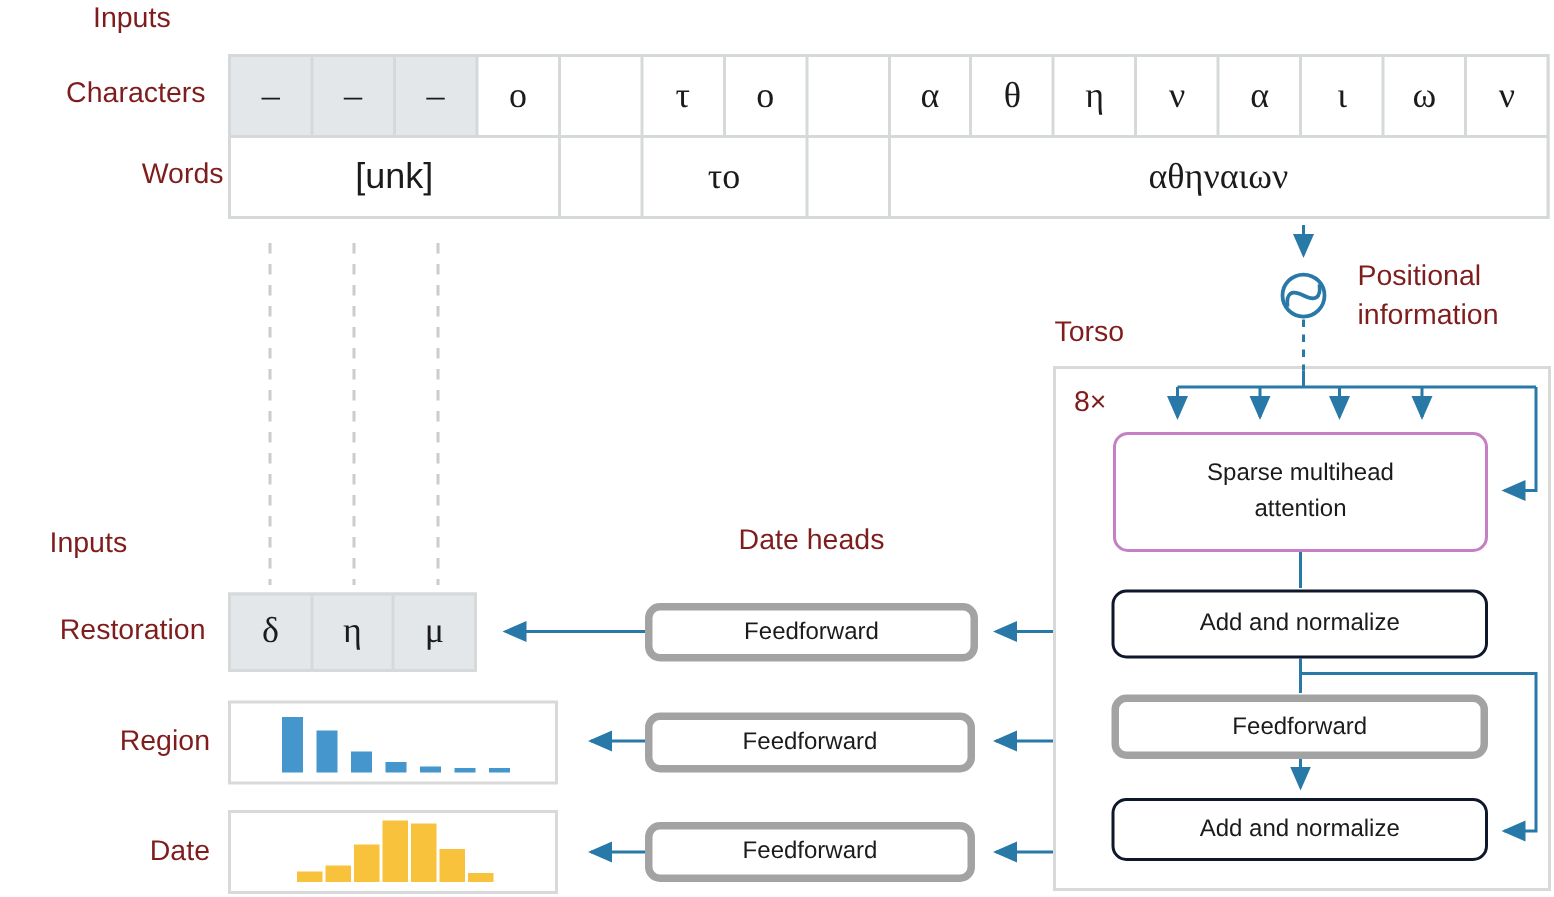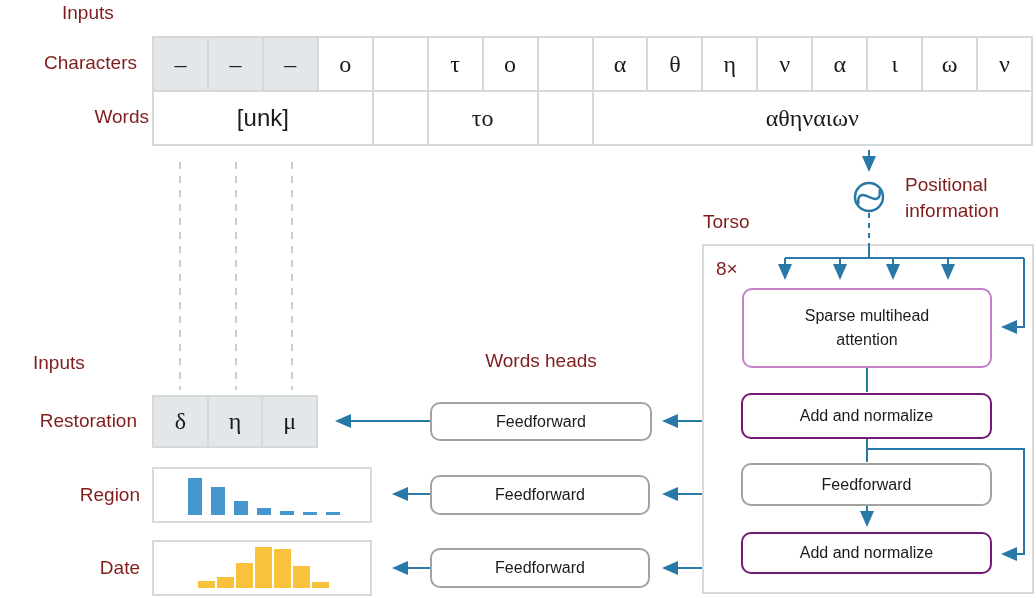--- a/index.html
+++ b/index.html
@@ -23,22 +23,22 @@
   .res-table{position:absolute;left:152px;top:395px;width:166px;height:53px;
              display:grid;grid-template-columns:repeat(3,1fr);gap:2px;
              background:#d6d9da;border:2px solid #d6d9da;box-sizing:border-box;}
   .res-table .cell{background:#e4e7e9;}
 
   
   .node{position:absolute;display:flex;align-items:center;justify-content:center;
         background:#fff;border-radius:10px;font-size:16px;line-height:24px;text-align:center;
         box-sizing:border-box;}
   .node.pink{border:2px solid #c57fc5;}
-  .node.green{border:2px solid #701a75;}
-  .node.blue{border:2px solid #a3a3a3;}
+  .node.green{border:2px solid #0f172a;}
+  .node.blue{border:5px solid #a3a3a3;}
 
   .panel{position:absolute;background:#fff;border:2px solid #d9d9d9;box-sizing:border-box;}
 
   
   .bars{position:absolute;bottom:6px;display:flex;align-items:flex-end;}
   .bars .bar{display:block;}
   .bars.region-bars{left:34px;gap:9px;}
   .bars.region-bars .bar{width:14px;background:#4496cc;}
   .bars.date-bars{left:44px;gap:2px;}
   .bars.date-bars .bar{width:17px;background:#f9c23c;}
@@ -119,21 +119,21 @@
     </g>
   </svg>
 
   <div class="abs label" style="left:62px;top:2px;">Inputs</div>
   <div class="abs label rlabel" style="left:0px;top:52px;width:137px;">Characters</div>
   <div class="abs label rlabel" style="left:0px;top:106px;width:137px;padding-left:12px;">Words</div>
   <div class="abs label" style="left:33px;top:352px;">Inputs</div>
   <div class="abs label rlabel" style="left:0px;top:410px;width:137px;">Restoration</div>
   <div class="abs label rlabel" style="left:0px;top:484px;width:140px;">Region</div>
   <div class="abs label rlabel" style="left:0px;top:557px;width:140px;">Date</div>
-  <div class="abs label" style="left:455px;top:350px;width:172px;text-align:center;">Words heads</div>
+  <div class="abs label" style="left:455px;top:350px;width:172px;text-align:center;">Date heads</div>
   <div class="abs label" style="left:703px;top:211px;">Torso</div>
   <div class="abs label" style="left:716px;top:258px;">8×</div>
   <div class="abs label" style="left:905px;top:172px;width:128px;line-height:26px;">Positional information</div>
 
   <div class="tok-table" id="tok-table">
       <div class="cell masked">–</div>
       <div class="cell masked">–</div>
       <div class="cell masked">–</div>
       <div class="cell">ο</div>
       <div class="cell"></div>

